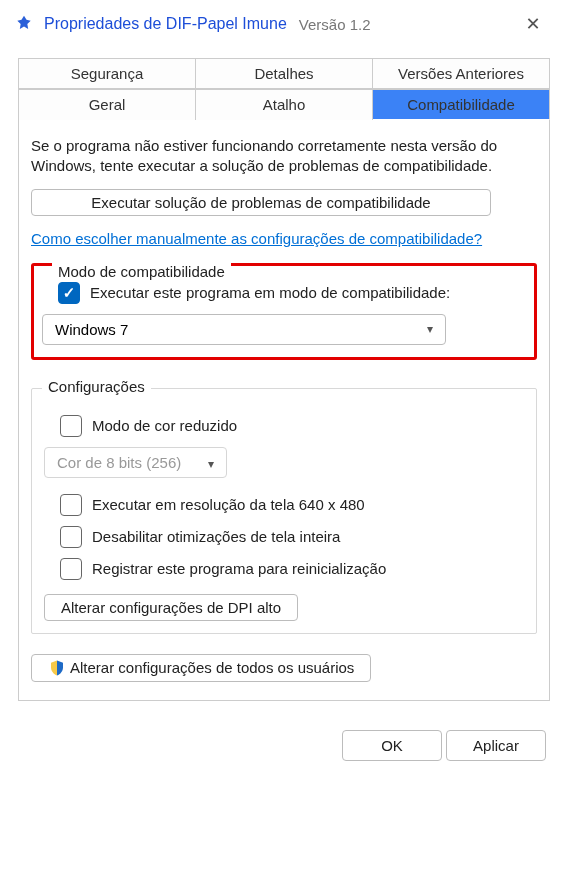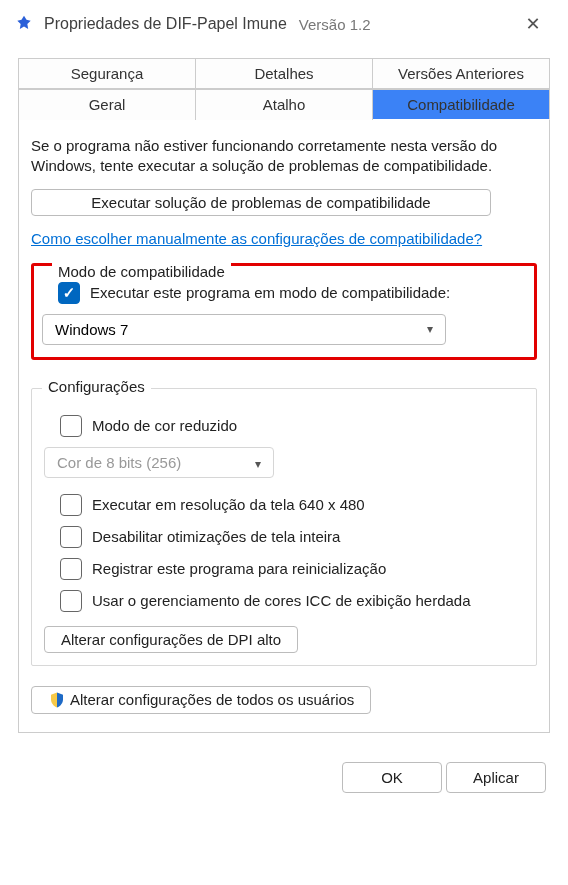--- a/index.html
+++ b/index.html
@@ -1,20 +1,20 @@
 <!DOCTYPE html>
 <html><head>
 <meta charset="utf-8">
 <style>
 * { box-sizing: border-box; font-family: "Segoe UI", Tahoma, sans-serif; }
 body { margin: 0; background: #fff; width: 568px; height: 885px; overflow: hidden; position: relative; }
 
 .titlebar { display: flex; align-items: center; height: 48px; padding: 0 14px; background: #fff; }
 .titlebar .app-icon { width: 20px; height: 20px; margin-right: 10px; fill: #2a5fd8; }
-.titlebar .title { color: #404040; font-size: 16px; }
+.titlebar .title { color: #1d4ed8; font-size: 16px; }
 .titlebar .version { color: #777; font-size: 15px; margin-left: 12px; }
 .titlebar .spacer { flex: 1; }
 .titlebar .close { width: 42px; text-align: center; color: #555; font-size: 18px; cursor: default; }
 
 .tabs-area { padding: 10px 18px 0 18px; }
 .tabs-row { display: flex; }
 .tab {
   flex: 1;
   text-align: center;
   font-size: 15px;
@@ -55,21 +55,21 @@
 .chk.checked { background: #0067c0; border-color: #0067c0; }
 .chk.checked::after { content: "✓"; color: #fff; font-size: 15px; font-weight: bold; line-height: 1; }
 .chk-label { font-size: 15px; color: #222; }
 
 .select {
   display: flex; align-items: center; justify-content: space-between;
   border: 1px solid #bcbcbc; border-radius: 4px; background: #fff;
   padding: 6px 12px; font-size: 15px; width: 404px; margin-top: 8px;
 }
 .select .caret { color: #555; font-size: 12px; }
-.select.disabled { color: #999; border-color: #d6d6d6; width: 230px; align-items: flex-end; }
+.select.disabled { color: #999; border-color: #d6d6d6; width: 183px; align-items: flex-end; }
 
 .groupbox .chk-row { margin: 10px 16px; }
 
 .shield-icon { width: 18px; height: 18px; margin-right: 4px; flex-shrink: 0; }
 
 .footer { display: flex; gap: 4px; justify-content: flex-end; padding: 29px 22px 20px 0; }
 .footer .btn { min-width: 100px; padding: 6px 18px; }
 
 </style>
 </head>
@@ -140,24 +140,20 @@
         <span class="chk"></span>
         <span class="chk-label">Desabilitar otimizações de tela inteira</span>
       </div>
 
 
       <div class="chk-row">
         <span class="chk"></span>
         <span class="chk-label">Registrar este programa para reinicialização</span>
       </div>
 
-      <div class="chk-row">
-        <span class="chk"></span>
-        <span class="chk-label">Usar o gerenciamento de cores ICC de exibição herdada</span>
-      </div>
 
       <div class="btn" style="margin-top:4px;">Alterar configurações de DPI alto</div>
     </div>
 
     <div class="btn" style="margin-top:20px;">
       <svg class="shield-icon" viewBox="0 0 24 24">
         <path fill="#1e6ac6" d="M12 2l8 3v6c0 5-3.5 9.5-8 11V2z"></path>
         <path fill="#f7c948" d="M12 2l-8 3v6c0 5 3.5 9.5 8 11V2z"></path>
       </svg>
       <span>Alterar configurações de todos os usuários</span>

